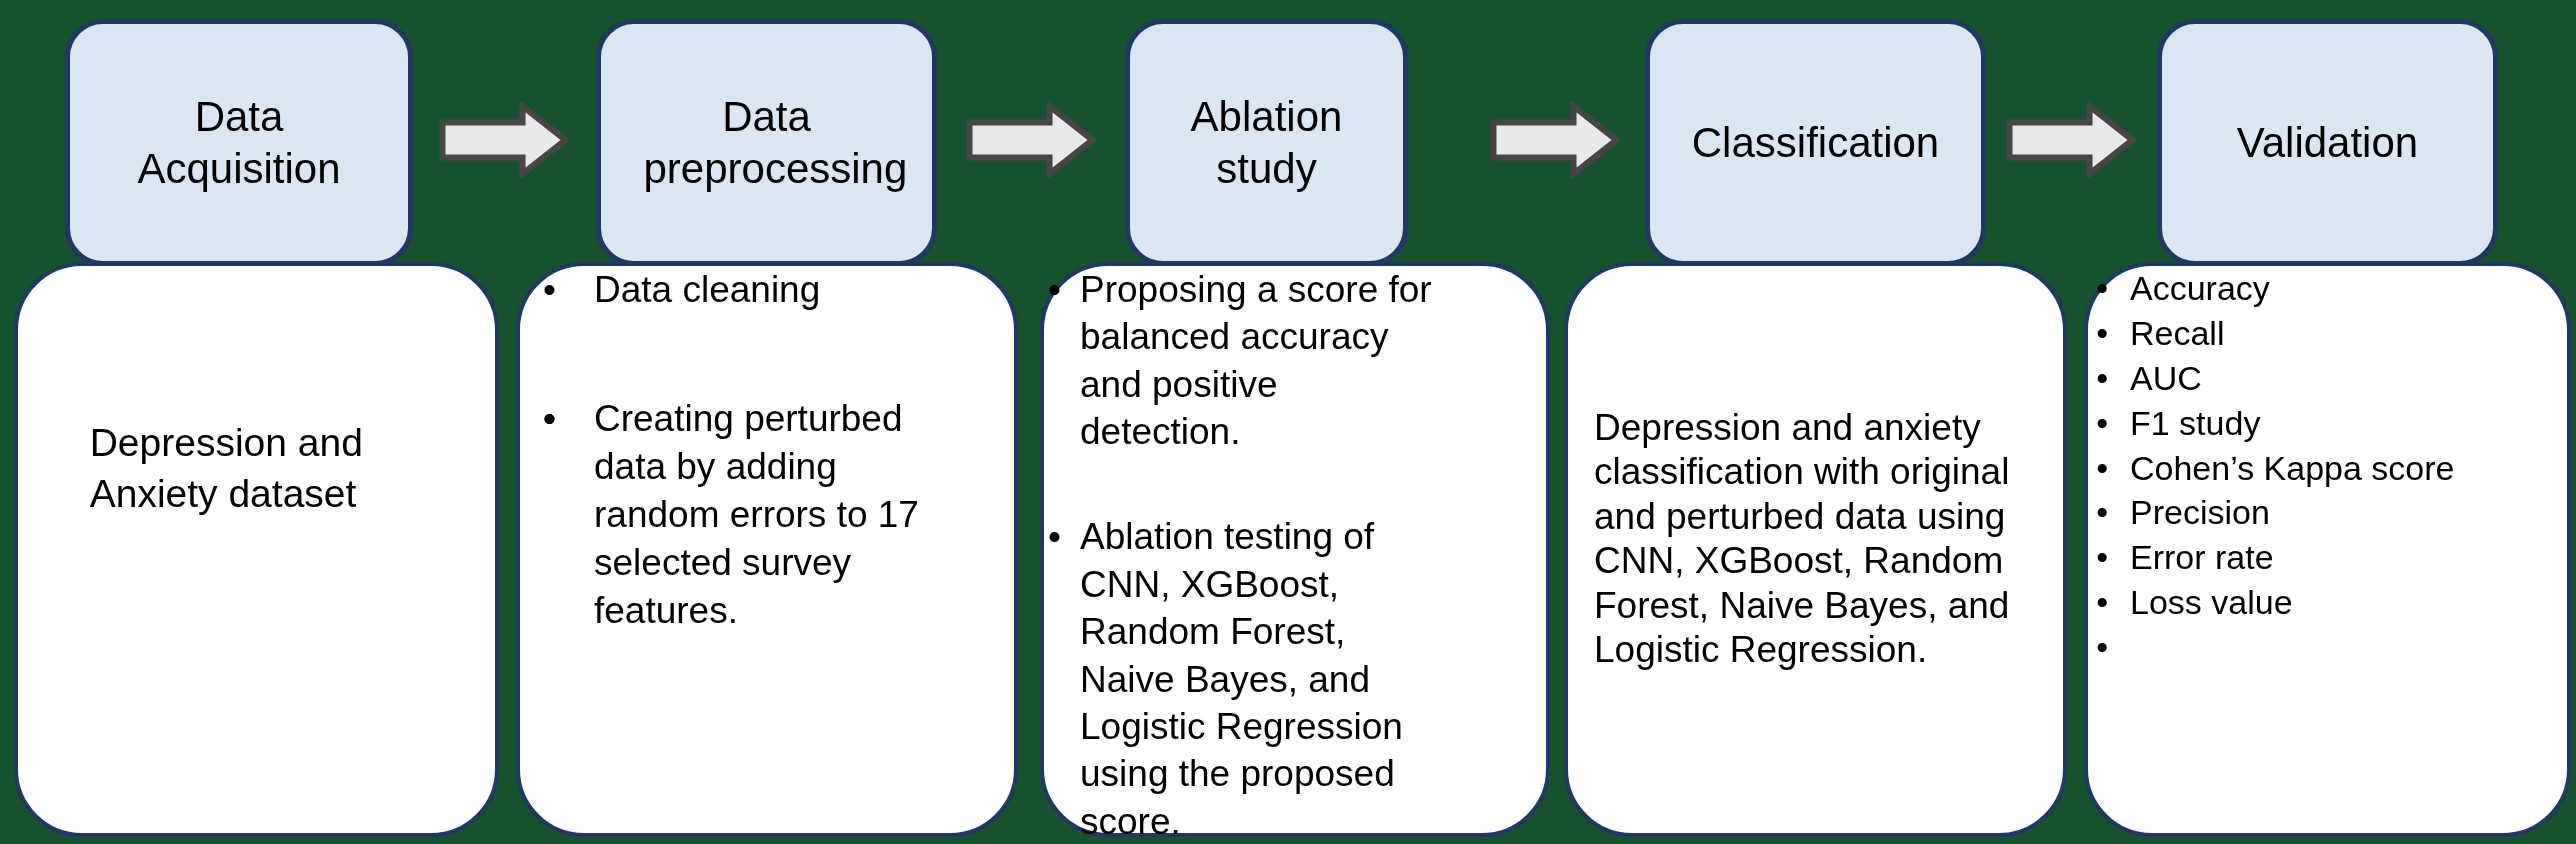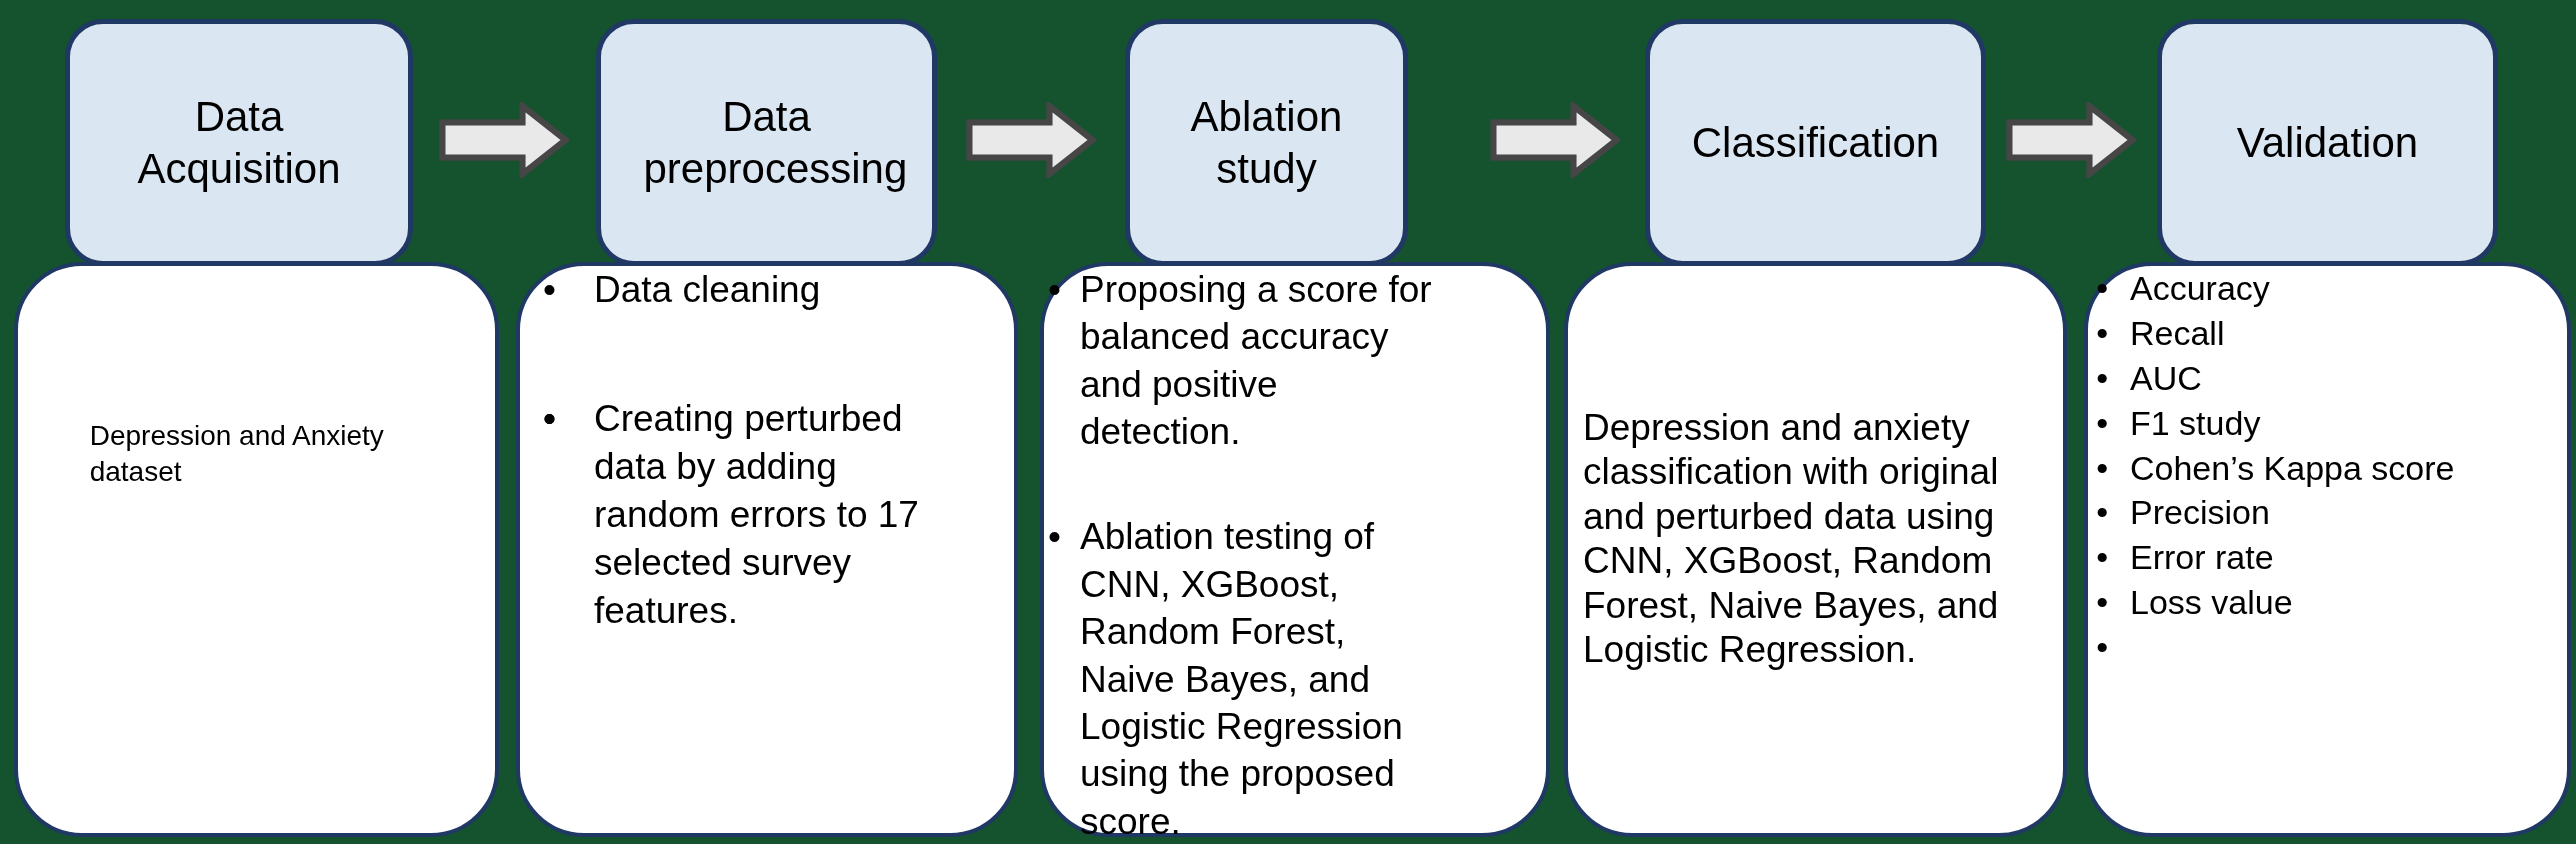--- a/index.html
+++ b/index.html
@@ -54,34 +54,34 @@
 
   ul.bullets { list-style: none; margin: 0; padding: 0; }
   ul.bullets li { position: relative; }
   .dot { position: absolute; top: 0; }
 
   
   .text-1 {
     margin: 152px 0 0 0;
     padding-left: 72px;
     width: 341px;
-    font-size: 28px;
+    font-size: 39px;
     line-height: 1.3;
   }
   
   .bullets-2 { padding-top: 49px; }
   .bullets-2 li { padding-left: 74px; width: 348px; font-size: 37px; line-height: 1.3; margin-bottom: 81px; }
   .bullets-2 .dot { left: 23px; }
   
   .bullets-3 { padding-top: 36px; }
   .bullets-3 li { padding-left: 36px; width: 352px; font-size: 37px; line-height: 1.28; margin-bottom: 58px; }
   .bullets-3 .dot { left: 4.1px; }
   
   .text-4 {
-    margin: 140px 0 0 4px;
+    margin: 140px 0 0 15px;
     padding-left: 11px;
     width: 423px;
     font-size: 37px;
     line-height: 1.2;
   }
   
   .bullets-5 { padding-top: 55px; }
   .bullets-5 li { padding-left: 42px; font-size: 34px; line-height: 1.32; margin-bottom: 0; }
   .bullets-5 .dot { left: 8.2px; }
 </style>

